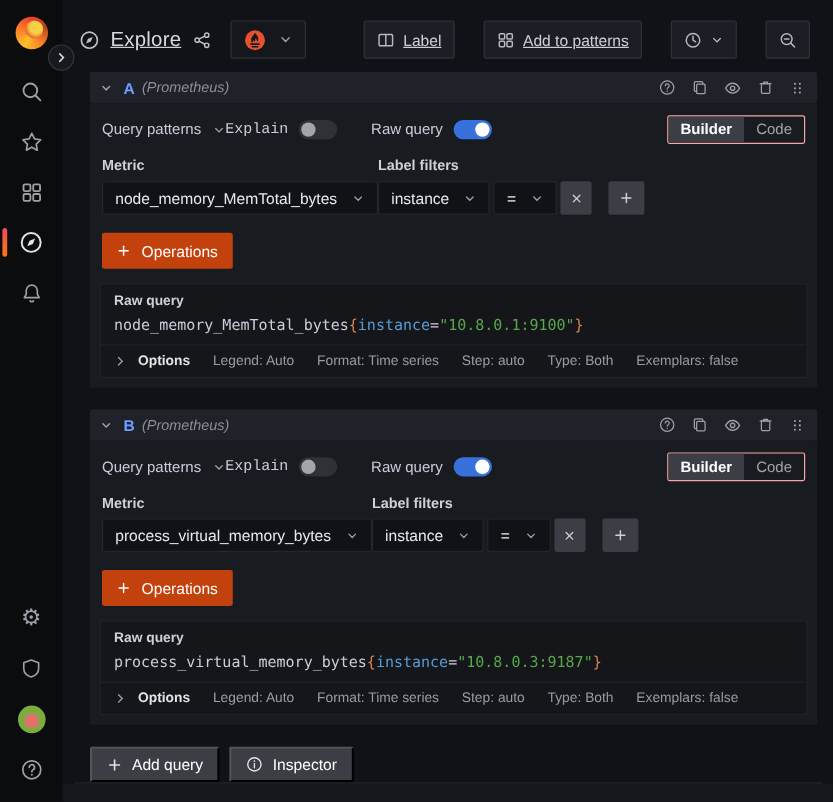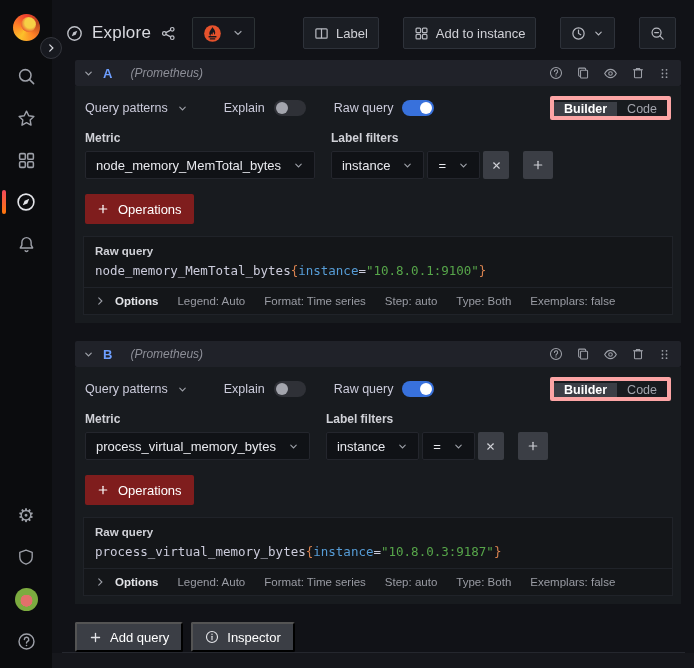--- a/index.html
+++ b/index.html
@@ -26,21 +26,21 @@
   .side-spacer{flex:1;}
   .uni-ic{font-family:"DejaVu Sans",sans-serif;font-size:19px;line-height:1;color:#9da0a8;}
   .avatar{width:23px;height:23px;border-radius:50%;
     background:radial-gradient(circle at 50% 55%, #e2706b 0 34%, #7cab3f 36% 75%, #5d8a32 100%);}
   .expand-btn{position:absolute;left:40px;top:37px;width:22px;height:22px;border-radius:50%;
     background:#17191f;border:1px solid #34363d;display:flex;align-items:center;justify-content:center;
     color:#d8d9df;z-index:9;box-sizing:border-box;cursor:pointer;}
 
   
   .topbar{position:absolute;left:52px;top:0;right:0;height:50px;display:flex;align-items:center;
-    padding:16px 8px 0 14px;box-sizing:border-box;gap:24px;}
+    padding:16px 8px 0 14px;box-sizing:border-box;gap:24px;text-decoration:underline;}
   .tb-left{display:flex;align-items:center;gap:9px;}
   .page-title{font-size:17px;font-weight:500;color:#d8d9df;letter-spacing:.2px;}
   .explore-ic,.share-btn{color:#bfc1c8;}
   .share-btn{cursor:pointer;margin-left:1px;}
   .ds-picker{height:32px;border:1px solid #2c3235;border-radius:2px;background:#15171d;
     display:flex;align-items:center;gap:10px;padding:0 10px;margin-left:7px;cursor:pointer;box-sizing:border-box;}
   .prom-ic{width:19px;height:19px;}
   .tb-spacer{flex:1;}
   .tb-btn{height:32px;border:1px solid #2e323a;border-radius:2px;background:#1b1e24;color:#d0d1d7;
     display:flex;align-items:center;gap:7px;padding:0 10px;font-size:13px;font-weight:500;
@@ -53,51 +53,51 @@
   .run-caret{width:25px;height:32px;background:#3871dc;border-left:1px solid rgba(0,0,0,.35);
     border-radius:0 2px 2px 0;display:flex;align-items:center;justify-content:center;color:#fff;cursor:pointer;}
 
   
   .main{position:absolute;left:52px;top:50px;right:0;bottom:0;padding:10px 13px 0 23px;box-sizing:border-box;}
   .query-editor{margin-bottom:18px;}
   .qe-header{height:26px;background:#202229;display:flex;align-items:center;gap:6px;
     padding:0 10px 0 8px;border-radius:2px;}
   .qe-collapse{color:#9da0a8;cursor:pointer;}
   .qe-ref{color:#6e9fff;font-weight:700;font-size:13px;margin-left:3px;cursor:pointer;}
-  .qe-ds{color:#8d8f98;font-style:italic;font-size:12px;margin-left:12px;}
+  .qe-ds{color:#8d8f98;font-style:italic;font-size:12px;margin-left:0;}
   .qe-actions{margin-left:auto;display:flex;align-items:center;gap:13px;color:#9da0a8;}
   .qe-actions .ic{cursor:pointer;}
   .qe-body{background:#181b1f;padding:8px 8px 8px;}
 
   .qe-toolbar{display:flex;align-items:center;height:28px;padding:0 2px;}
   .qp-btn{display:flex;align-items:center;gap:9px;font-size:12.5px;color:#ccccdc;cursor:pointer;}
   .tog-wrap{display:flex;align-items:center;gap:9px;}
   .tog-label{font-size:12.5px;color:#ccccdc;}
   .toggle{width:32px;height:16px;border-radius:9px;position:relative;cursor:pointer;flex:none;}
   .toggle.off{background:#2f3137;}
   .toggle.off::after{content:"";position:absolute;top:2px;left:2px;width:12px;height:12px;border-radius:50%;background:#a3a5ad;}
   .toggle.on{background:#3871dc;}
   .toggle.on::after{content:"";position:absolute;top:2px;right:2px;width:12px;height:12px;border-radius:50%;background:#fff;}
-  .gap36{margin-left:36px;} .gap28{margin-left:28px;}
-  .bc-group{margin-left:auto;display:flex;border:4px solid #fca5a5;border-radius:2px;overflow:hidden;height:24px;box-sizing:border-box;align-items:flex-end;}
+  .gap36{font-family:Liberation Mono, monospace;} .gap28{margin-left:28px;}
+  .bc-group{margin-left:auto;display:flex;border:1px solid #fca5a5;border-radius:2px;overflow:hidden;height:24px;box-sizing:border-box;}
   .bc-item{display:flex;align-items:center;padding:0 10px;font-size:12.5px;color:#a2a4ac;cursor:pointer;}
   .bc-item.selected{background:#3b3e45;color:#fff;font-weight:700;}
 
-  .qe-fields{display:flex;gap:16px;margin-top:9px;padding:0 2px;}
+  .qe-fields{display:flex;margin-top:9px;padding:0 2px;}
   .field-label{font-size:12px;font-weight:700;color:#d0d1d7;margin-bottom:6px;}
   .select{height:28px;background:#101216;border:1px solid #24262d;border-radius:2px;display:flex;
     align-items:center;gap:12px;padding:0 10px;font-size:13px;color:#e8e9ee;cursor:pointer;box-sizing:border-box;white-space:nowrap;}
   .metric-select{min-width:196px;justify-content:space-between;}
   .lf-row{display:flex;align-items:center;gap:3px;}
   .sq-btn{width:26px;height:28px;background:#3b3e45;border-radius:2px;display:flex;align-items:center;
     justify-content:center;color:#d0d1d7;cursor:pointer;flex:none;}
   .add-filter{width:30px;margin-left:11px;}
 
   .ops-btn{margin:15px 2px 0;display:inline-flex;align-items:center;gap:9px;height:30px;padding:0 12px;
-    background:#7f1d1d;border-radius:2px;font-size:13px;font-weight:500;color:#fff;cursor:pointer;}
+    background:#c2410c;border-radius:2px;font-size:13px;font-weight:500;color:#fff;cursor:pointer;}
 
   .raw-box{margin-top:12px;background:#141619;border:1px solid #202329;}
   .raw-section{padding:8px 11px 9px;}
   .raw-label{font-size:11.5px;font-weight:700;color:#d0d1d7;margin-bottom:6px;}
   .raw-code{font-family:"DejaVu Sans Mono","Liberation Mono",monospace;font-size:12.5px;color:#ccccdc;}
   .tok-brace{color:#d9824f;} .tok-label{color:#569cd6;} .tok-value{color:#57a64a;} .tok-eq{color:#ccccdc;}
   .opts-row{border-top:1px solid #202329;display:flex;align-items:center;padding:7px 11px;cursor:pointer;}
   .opts-chev{color:#9da0a8;margin-right:10px;}
   .opts-title{font-size:11.5px;font-weight:700;color:#e3e4e8;margin-right:19px;}
   .opt-item{font-size:11.5px;color:#9a9ca4;margin-right:19px;}
@@ -231,21 +231,21 @@
   </button>
   <button class="tb-btn">
     <span class="ic">
       <svg width="15" height="15" viewBox="0 0 16 16" fill="none" stroke="currentColor" stroke-width="1.3">
           <rect x="2.2" y="2.2" width="4.8" height="4.8" rx="1"></rect>
           <rect x="9" y="2.2" width="4.8" height="4.8" rx="1"></rect>
           <rect x="2.2" y="9" width="4.8" height="4.8" rx="1"></rect>
           <rect x="9" y="9" width="4.8" height="4.8" rx="1"></rect>
         </svg>
     </span>
-    <span>Add to instance</span>
+    <span>Add to patterns</span>
   </button>
   <button class="tb-btn">
     <span class="ic">
       <svg width="15" height="15" viewBox="0 0 16 16" fill="none" stroke="currentColor" stroke-width="1.3" stroke-linecap="round">
           <circle cx="8" cy="8" r="6"></circle>
           <polyline points="8,4.5 8,8 10.4,9.4"></polyline>
         </svg>
     </span>
     <span class="ic chev">
       <svg width="11" height="11" viewBox="0 0 16 16" fill="none" stroke="currentColor" stroke-width="1.6" stroke-linecap="round">

